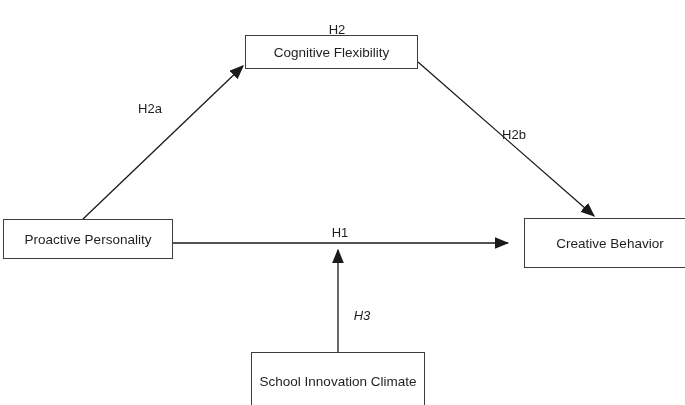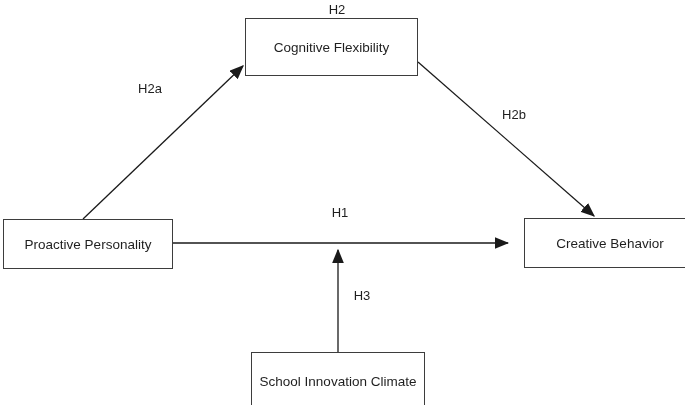--- a/index.html
+++ b/index.html
@@ -28,37 +28,38 @@
     box-sizing: border-box;
     background: #ffffff;
     border: 1.4px solid #3d3d3d;
     display: flex;
     align-items: center;
     justify-content: center;
     text-align: center;
     font-size: 13.5px;
     color: #1f1f1f;
   }
-  .node-cognitive   { left: 245px; top: 18px;  width: 173px; height: 58px; text-align: center; }
-  .node-proactive   { left: 3px;   top: 219px; width: 170px; height: 50px; }
+  .node-cognitive   { left: 245px; top: 35px;  width: 173px; height: 34px; text-align: center; }
+  .node-proactive   { left: 3px;   top: 219px; width: 170px; height: 40px; }
   .node-creative    { left: 524px; top: 218px; width: 172px; height: 50px; }
   .node-school      { left: 251px; top: 352px; width: 174px; height: 58px; }
   .edge-label {
     position: absolute;
     transform: translateX(-50%);
     font-size: 13px;
     line-height: 13px;
     color: #1f1f1f;
     white-space: nowrap;
+    margin-top: 20px;
   }
   .label-h2  { left: 337px; top: 3px;   }
   .label-h2a { left: 150px; top: 82px;  }
   .label-h2b { left: 514px; top: 108px;  }
   .label-h1  { left: 340px; top: 206px; text-align: center; }
-  .label-h3  { left: 362px; top: 289px; }
+  .label-h3  { left: 362px; top: 289px; font-style: italic; }
 </style>
 </head>
 <body>
 
 <div class="canvas">
 
   <svg class="arrow-layer" viewBox="0 0 685 405" xmlns="http://www.w3.org/2000/svg">
     <defs>
       <marker id="arrowhead" markerWidth="11" markerHeight="9" refX="10" refY="4.5" orient="auto">
         <path d="M0,0 L11,4.5 L0,9 Z" fill="#1a1a1a"></path>

